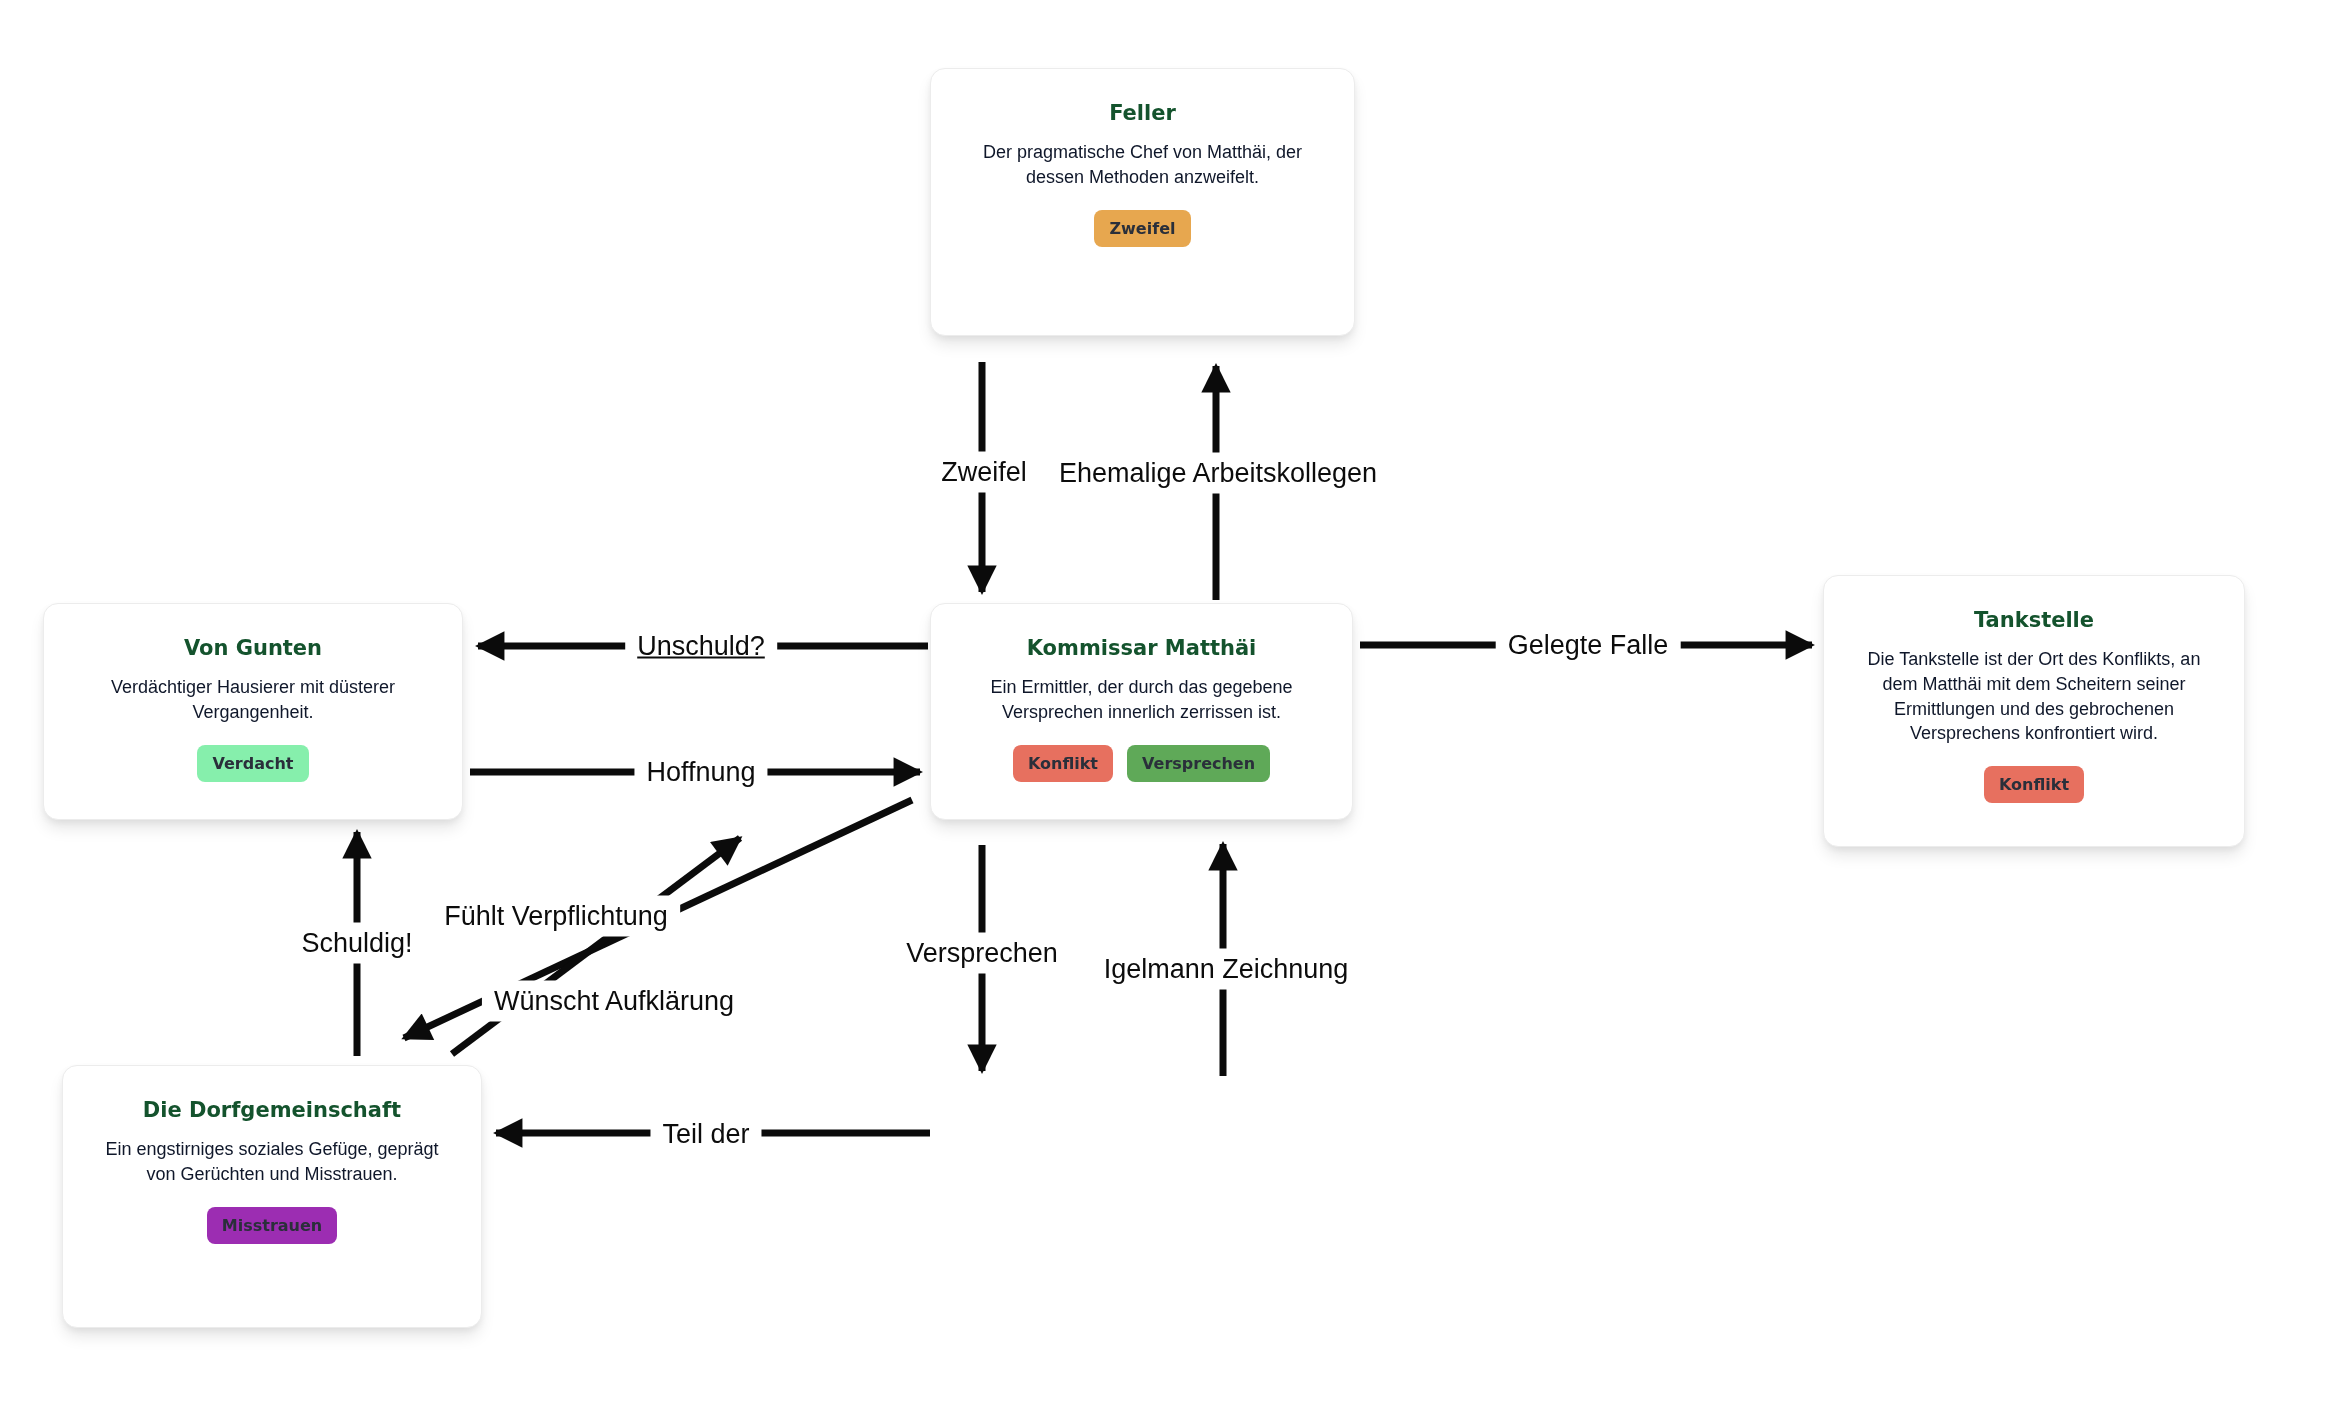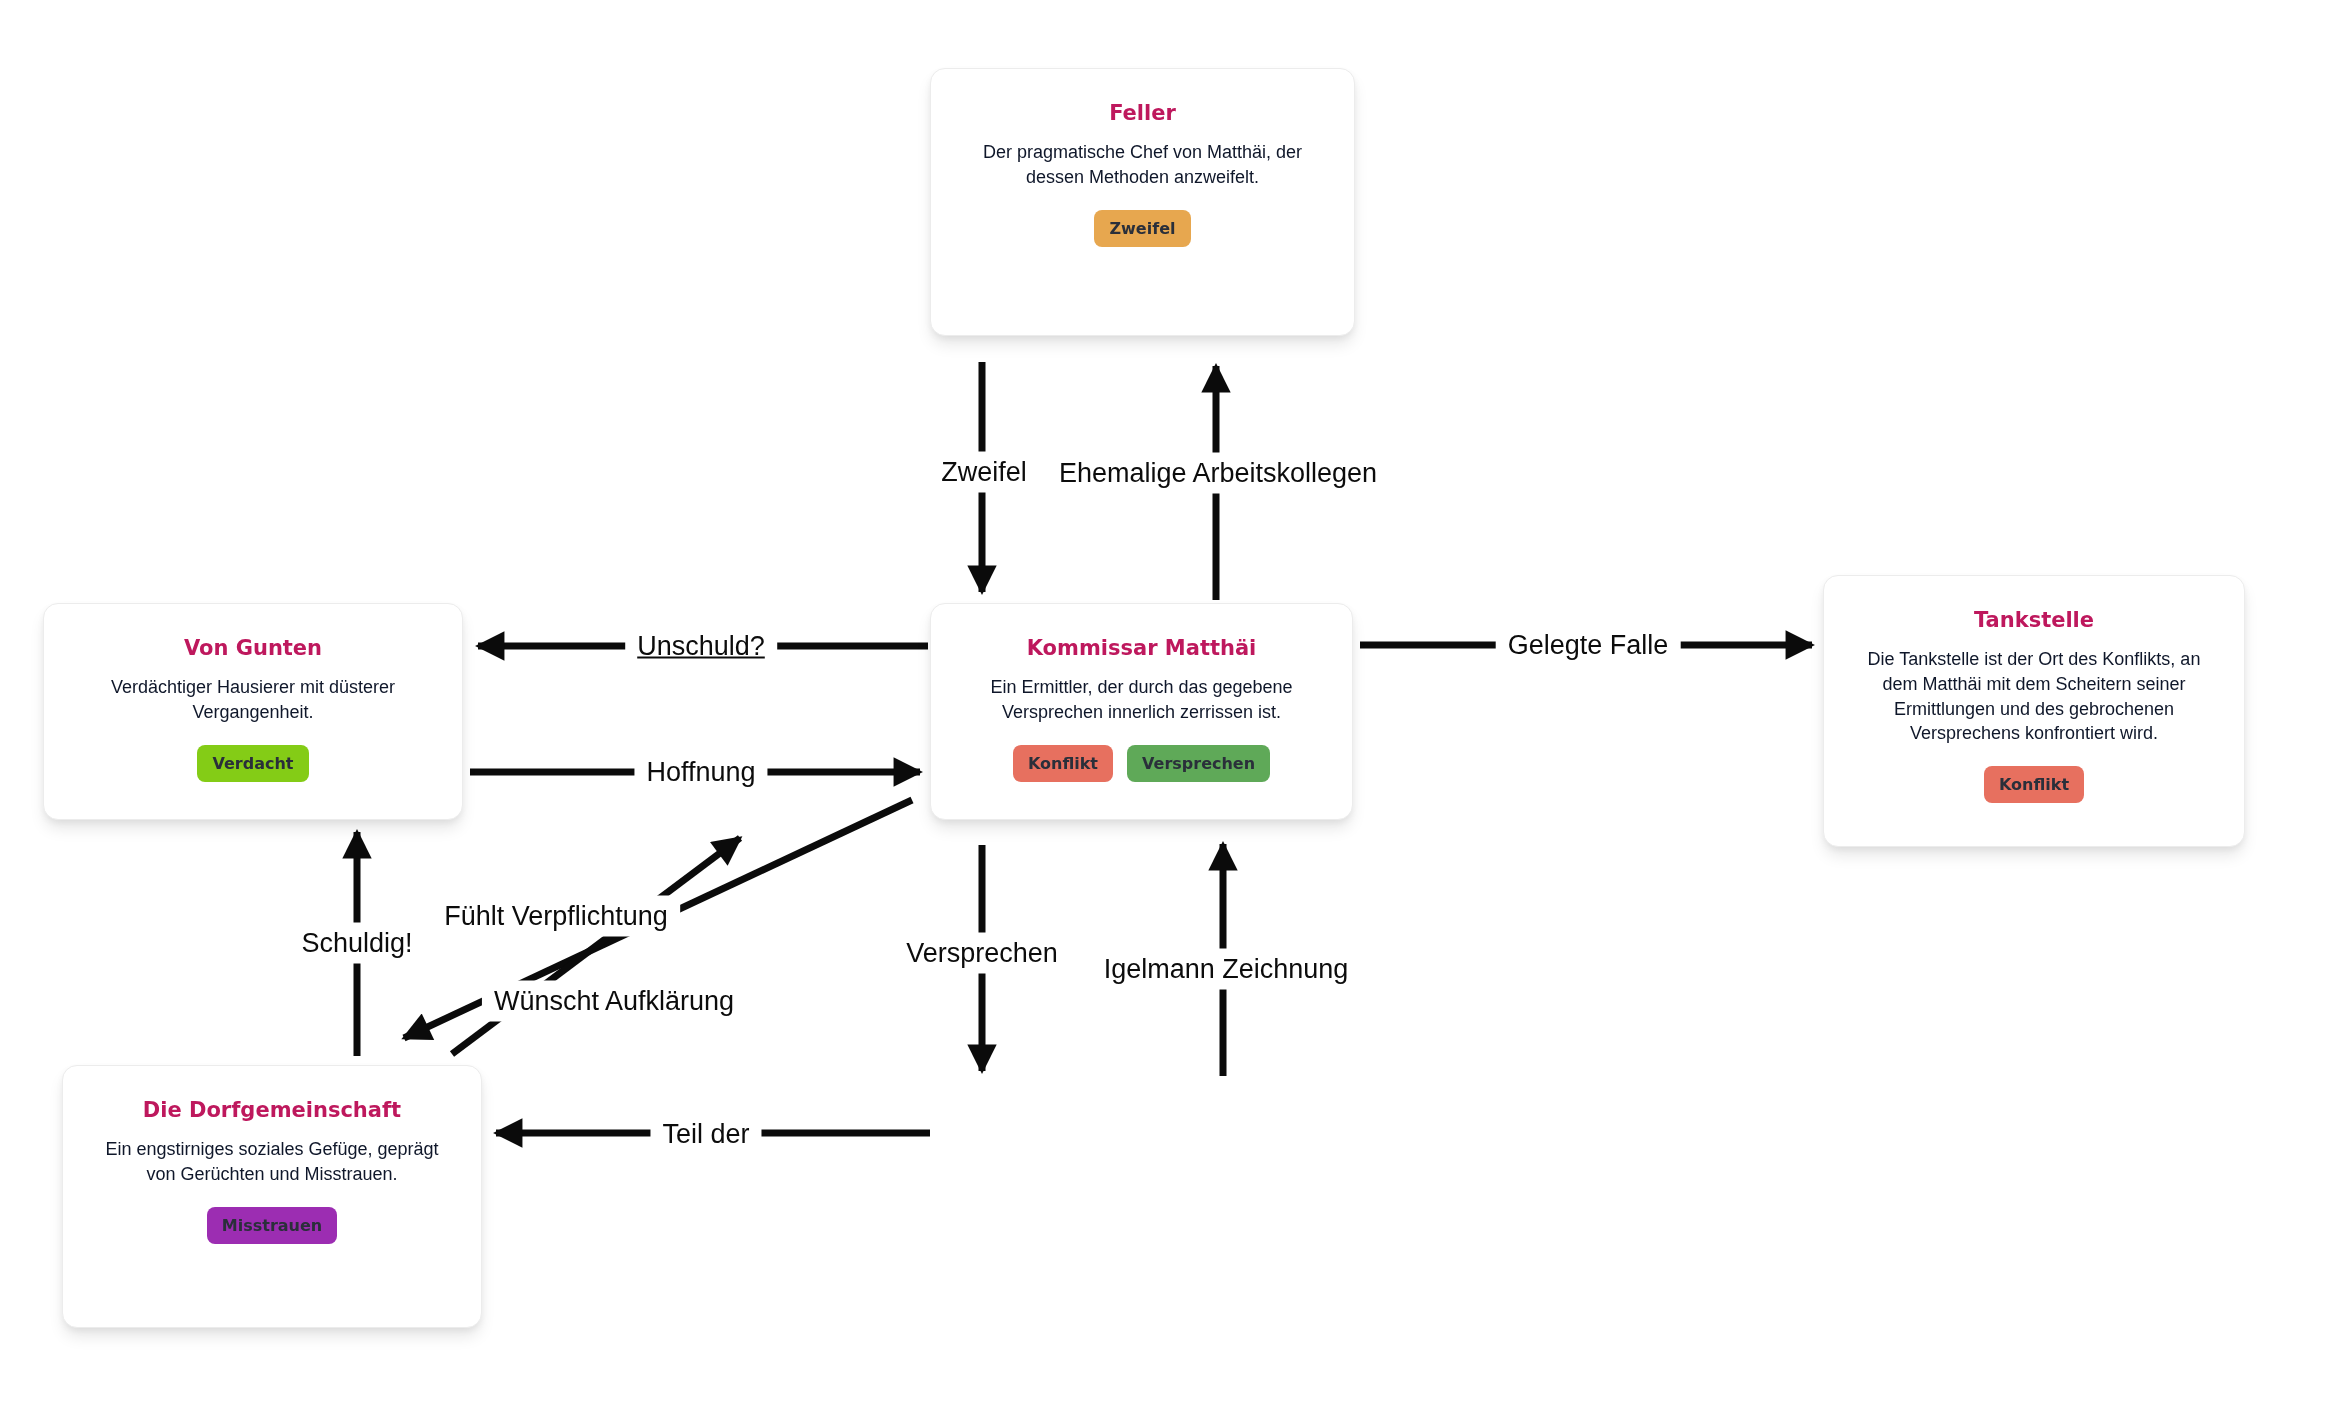--- a/index.html
+++ b/index.html
@@ -42,21 +42,21 @@
     border: 1px solid #ececec;
     border-radius: 15px;
     box-shadow: 0 10px 16px -2px rgba(0,0,0,0.10), 0 3px 6px rgba(0,0,0,0.05);
     padding: 32px 16px;
     text-align: center;
   }
   .node-title {
     font-family: "DejaVu Sans", sans-serif;
     font-weight: bold;
     font-size: 21px;
-    color: #be185d;
+    color: #14532d;
     margin-bottom: 15px;
   }
   .node-desc {
     font-size: 18px;
     line-height: 1.38;
     color: #0f172a;
     white-space: pre-line;
   }
   .tag-row {
     margin-top: 20px;
@@ -117,21 +117,21 @@
     <div class="tag-row">
       <span class="tag" style="background-color: rgb(231, 167, 79);">Zweifel</span>
     </div>
   </div>
 
   <div class="node" style="left:43px; top:603px; width:420px; height:217px;">
     <div class="node-title">Von Gunten</div>
     <div class="node-desc">Verdächtiger Hausierer mit düsterer
 Vergangenheit.</div>
     <div class="tag-row">
-      <span class="tag" style="background-color: #84cc16;">Verdacht</span>
+      <span class="tag" style="background-color: #86efac;">Verdacht</span>
     </div>
   </div>
 
   <div class="node" style="left:930px; top:603px; width:423px; height:217px;">
     <div class="node-title">Kommissar Matthäi</div>
     <div class="node-desc">Ein Ermittler, der durch das gegebene
 Versprechen innerlich zerrissen ist.</div>
     <div class="tag-row">
       <span class="tag" style="background-color: rgb(231, 112, 95);">Konflikt</span>
       <span class="tag" style="background-color: rgb(95, 169, 88);">Versprechen</span>

